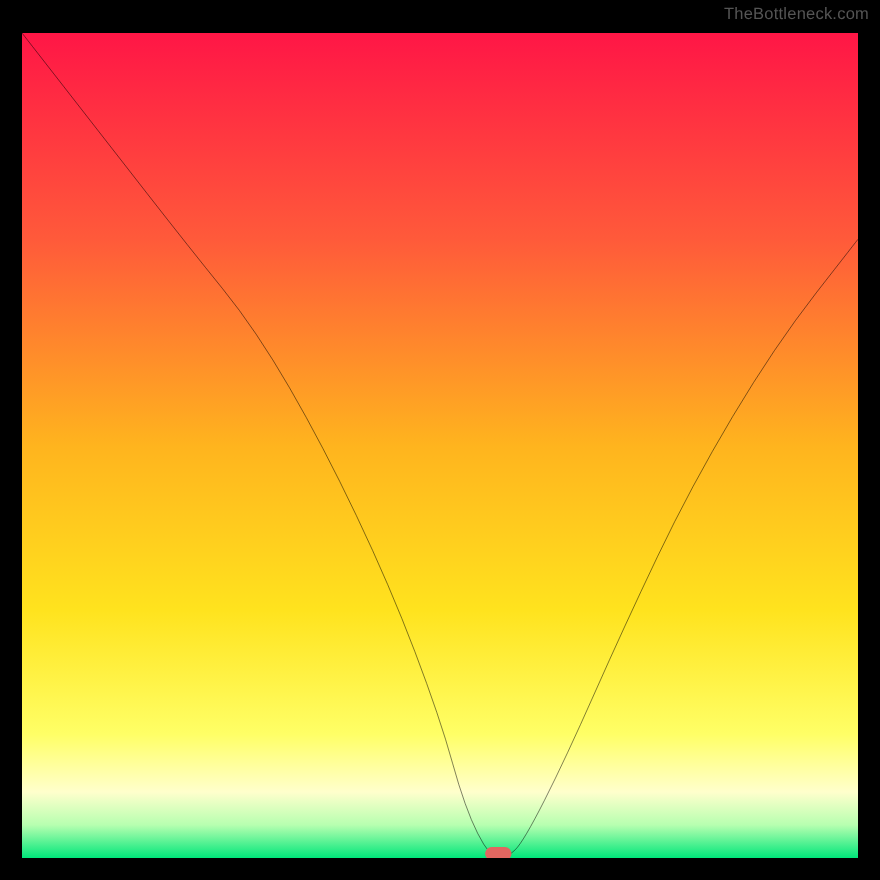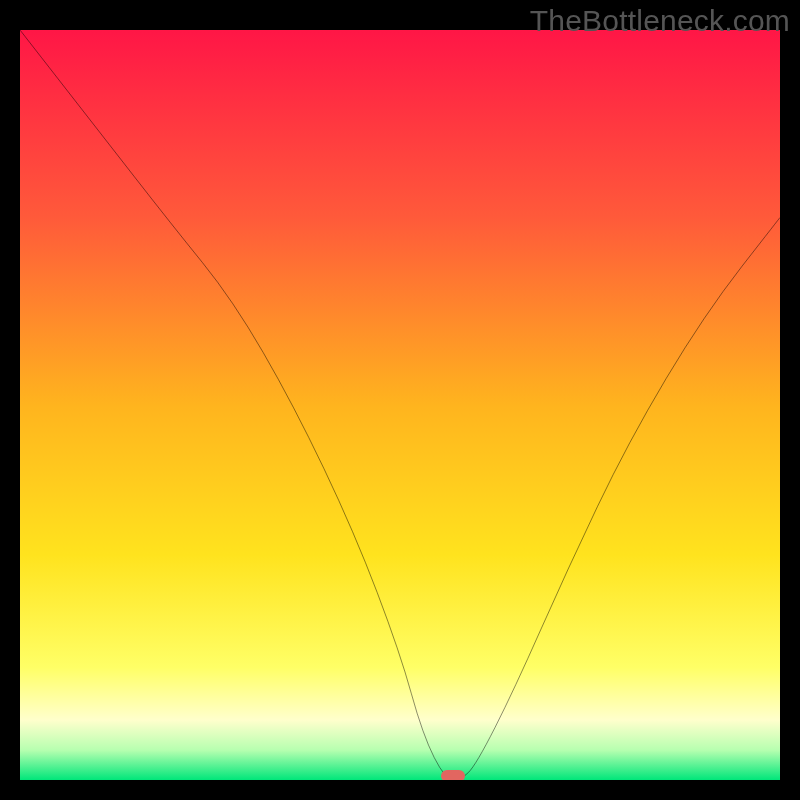--- a/index.html
+++ b/index.html
@@ -15,21 +15,21 @@
     position: relative;
     width: 800px;
     height: 800px;
     background: #000;
   }
   .watermark {
     position: absolute;
     top: 4px;
     right: 10px;
     color: #555;
-    font-size: 30px;
+    font-size: 15px;
     font-weight: 500;
     letter-spacing: 0.2px;
     z-index: 20;
     user-select: none;
   }
   .plot-area {
     position: absolute;
     left: 20px;
     top: 30px;
     width: 760px;

